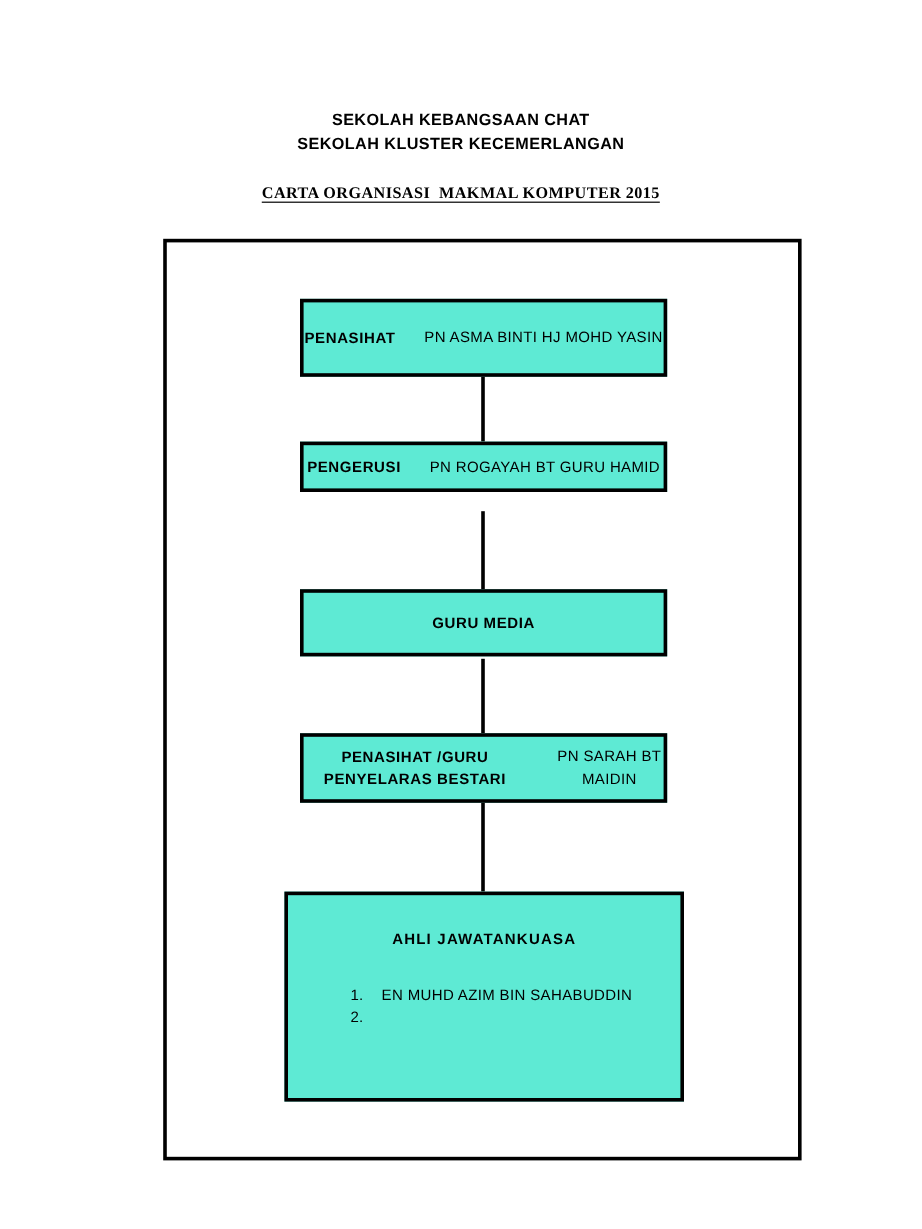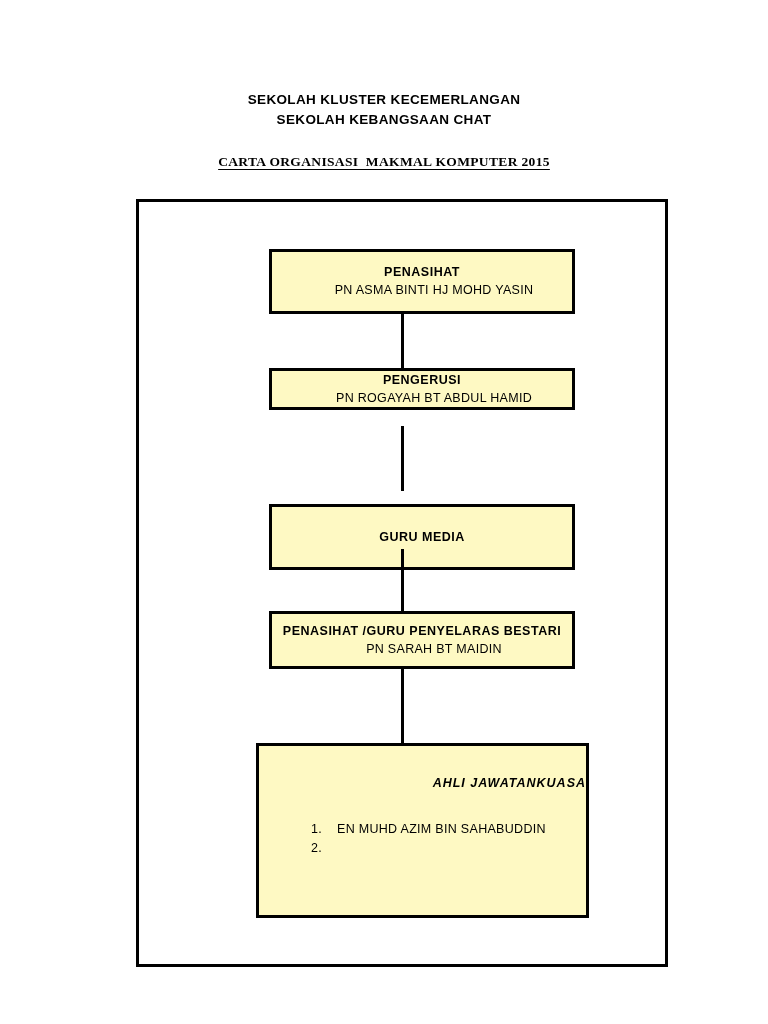--- a/index.html
+++ b/index.html
@@ -66,66 +66,64 @@
   .spine {
     position: absolute;
     background: #000000;
     width: 3px;
   }
 
   
   .node {
     position: absolute;
     border: 3px solid #000000;
-    background: #fef9c3;
+    background: #5eead4;
     text-align: center;
     display: flex;
-    flex-direction: column;
+    flex-direction: row;
     align-items: center;
     justify-content: center;
-    margin-left: 19px;
   }
 
   .node-role {
     font-size: 12.5px;
     font-weight: bold;
     letter-spacing: 0.5px;
     line-height: 18px;
   }
 
   .node-person {
     font-size: 12.5px;
     font-weight: normal;
     letter-spacing: 0.3px;
     line-height: 19px;
     padding-left: 24px;
   }
 
   
   #node-advisor   { left: 111px; top: 47px;  width: 306px; height: 65px; }
   #node-chair     { left: 111px; top: 166px; width: 306px; height: 42px; }
-  #node-media     { left: 111px; top: 302px; width: 306px; height: 66px; }
+  #node-media     { left: 111px; top: 289px; width: 306px; height: 56px; }
   #node-secretary { left: 111px; top: 409px; width: 306px; height: 58px; }
 
   #node-committee {
     left: 98px;
     top: 541px;
     width: 333px;
     height: 175px;
     display: block;
     padding-top: 28px;
   }
 
   .committee-title {
     font-size: 12.5px;
     font-weight: bold;
     letter-spacing: 1px;
-    text-align: right;
+    text-align: center;
     line-height: 18px;
-    font-style: italic;
   }
 
   .committee-list {
     margin-top: 28px;
     padding-left: 52px;
     text-align: left;
   }
 
   .committee-item {
     font-size: 12.5px;
@@ -142,40 +140,40 @@
   
   #spine-1 { left: 262px; top: 112px; height: 54px; }
   #spine-2 { left: 262px; top: 224px; height: 65px; }
   #spine-3 { left: 262px; top: 347px; height: 62px; }
   #spine-4 { left: 262px; top: 467px; height: 74px; }
 </style>
 </head>
 <body>
 
 <div class="heading">
+  <div class="heading-line">SEKOLAH KEBANGSAAN CHAT</div>
   <div class="heading-line">SEKOLAH KLUSTER KECEMERLANGAN</div>
-  <div class="heading-line">SEKOLAH KEBANGSAAN CHAT</div>
 </div>
 
 <div class="chart-title">
   <span>CARTA ORGANISASI  MAKMAL KOMPUTER 2015</span>
 </div>
 
 <div class="frame">
 
   <div class="node" id="node-advisor">
     <div class="node-role">PENASIHAT</div>
     <div class="node-person">PN ASMA BINTI HJ MOHD YASIN</div>
   </div>
 
   <div class="spine" id="spine-1"></div>
 
   <div class="node" id="node-chair">
     <div class="node-role">PENGERUSI</div>
-    <div class="node-person">PN ROGAYAH BT ABDUL HAMID</div>
+    <div class="node-person">PN ROGAYAH BT GURU HAMID</div>
   </div>
 
   <div class="spine" id="spine-2"></div>
 
   <div class="node" id="node-media">
     <div class="node-role">GURU MEDIA</div>
   </div>
 
   <div class="spine" id="spine-3"></div>
 

